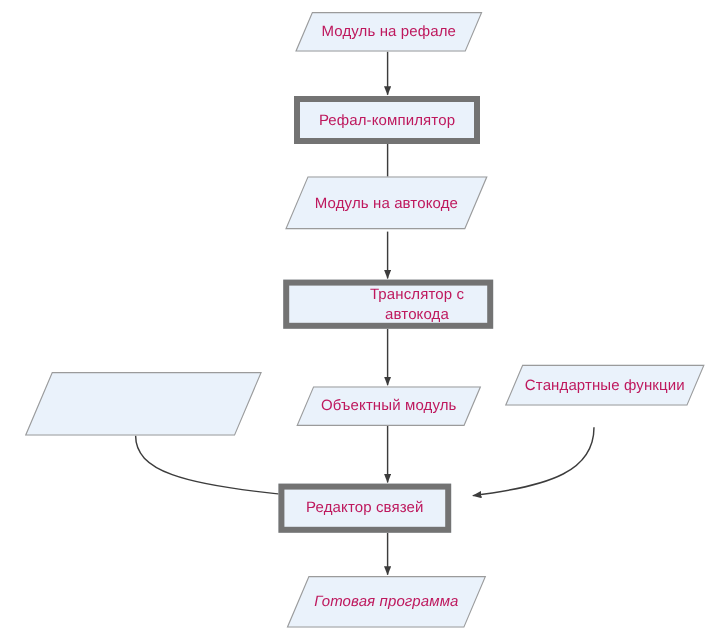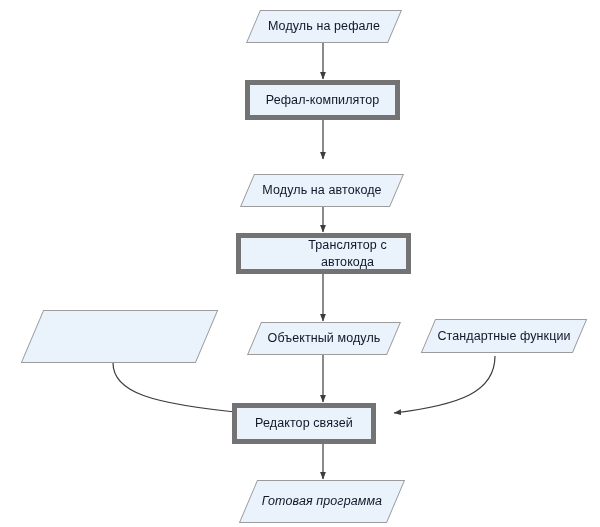--- a/index.html
+++ b/index.html
@@ -27,21 +27,21 @@
     height: 527px;
     pointer-events: none;
   }
   .node {
     position: absolute;
     box-sizing: border-box;
     display: flex;
     align-items: center;
     justify-content: center;
     text-align: center;
-    color: #0f172a;
+    color: #be185d;
     font-size: 12.5px;
     line-height: 17px;
     letter-spacing: 0.1px;
   }
   .node .label {
     position: relative;
     z-index: 2;
     padding: 0 6px;
     white-space: pre-line;
   }
@@ -98,39 +98,39 @@
 
   <div class="node para" style="left:253px; top:10px; width:142px; height:33px;">
     <div class="shape"></div>
     <span class="label">Модуль на рефале</span>
   </div>
 
   <div class="node rect" style="left:245px; top:80px; width:155px; height:40px;">
     <span class="label">Рефал-компилятор</span>
   </div>
 
-  <div class="node para" style="left:247px; top:174px; width:150px; height:33px;">
+  <div class="node para" style="left:247px; top:147px; width:150px; height:44px;">
     <div class="shape"></div>
     <span class="label">Модуль на автокоде</span>
   </div>
 
   <div class="node rect" style="left:236px; top:233px; width:175px; height:41px;padding-left:48px;">
     <span class="label">Транслятор с автокода</span>
   </div>
 
   <div class="node para" style="left:32px; top:310px; width:175px; height:53px;">
     <div class="shape"></div>
   </div>
 
   <div class="node para" style="left:254px; top:322px; width:140px; height:33px;">
     <div class="shape"></div>
     <span class="label">Объектный модуль</span>
   </div>
 
-  <div class="node para" style="left:428px; top:319px; width:152px; height:34px;">
+  <div class="node para" style="left:428px; top:304px; width:152px; height:34px;">
     <div class="shape"></div>
     <span class="label">Стандартные функции</span>
   </div>
 
   <div class="node rect" style="left:232px; top:403px; width:144px; height:41px;">
     <span class="label">Редактор связей</span>
   </div>
 
   <div class="node para" style="left:248px; top:480px; width:148px; height:43px;font-style:italic;">
     <div class="shape"></div>

